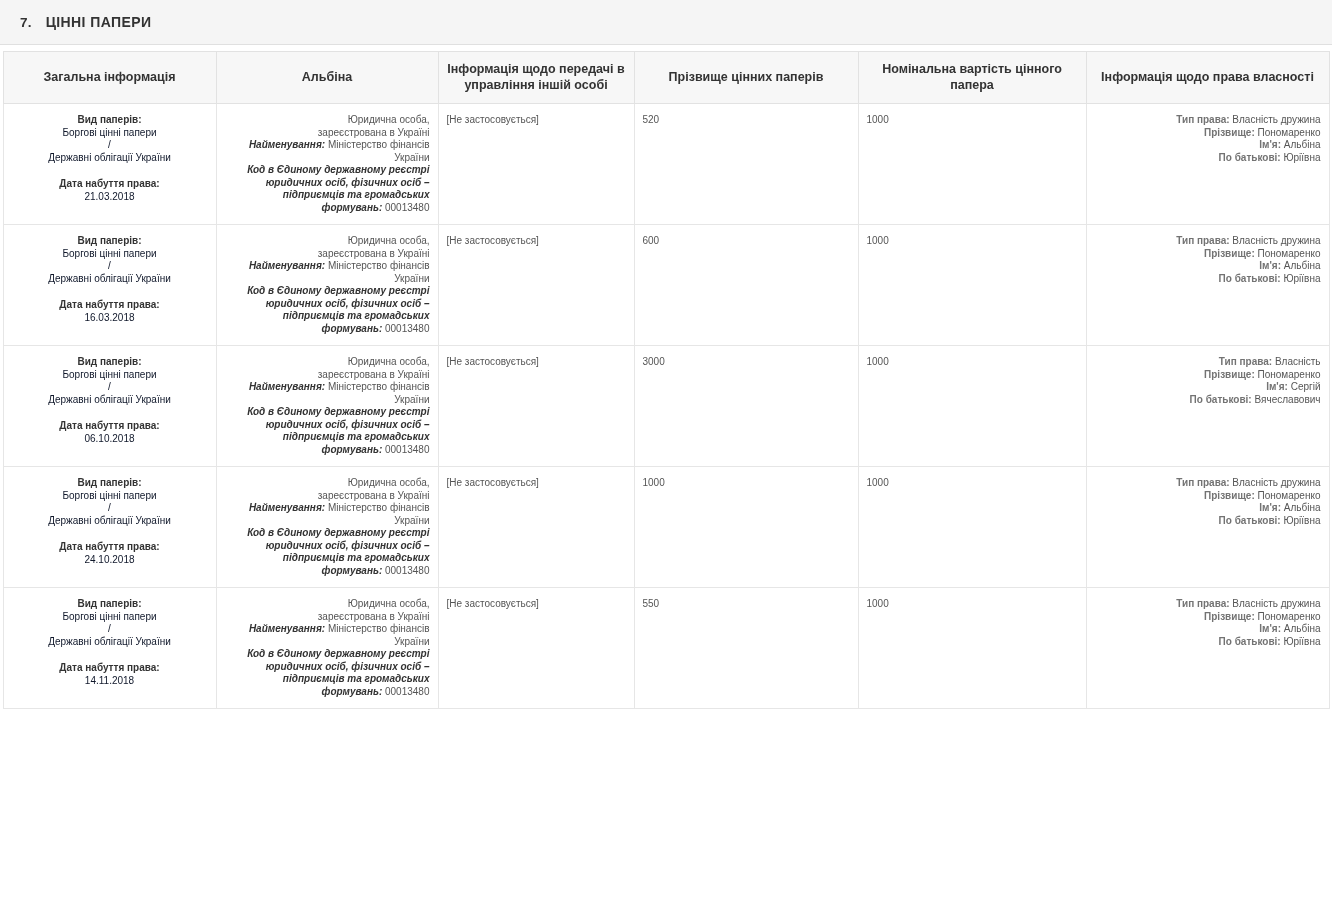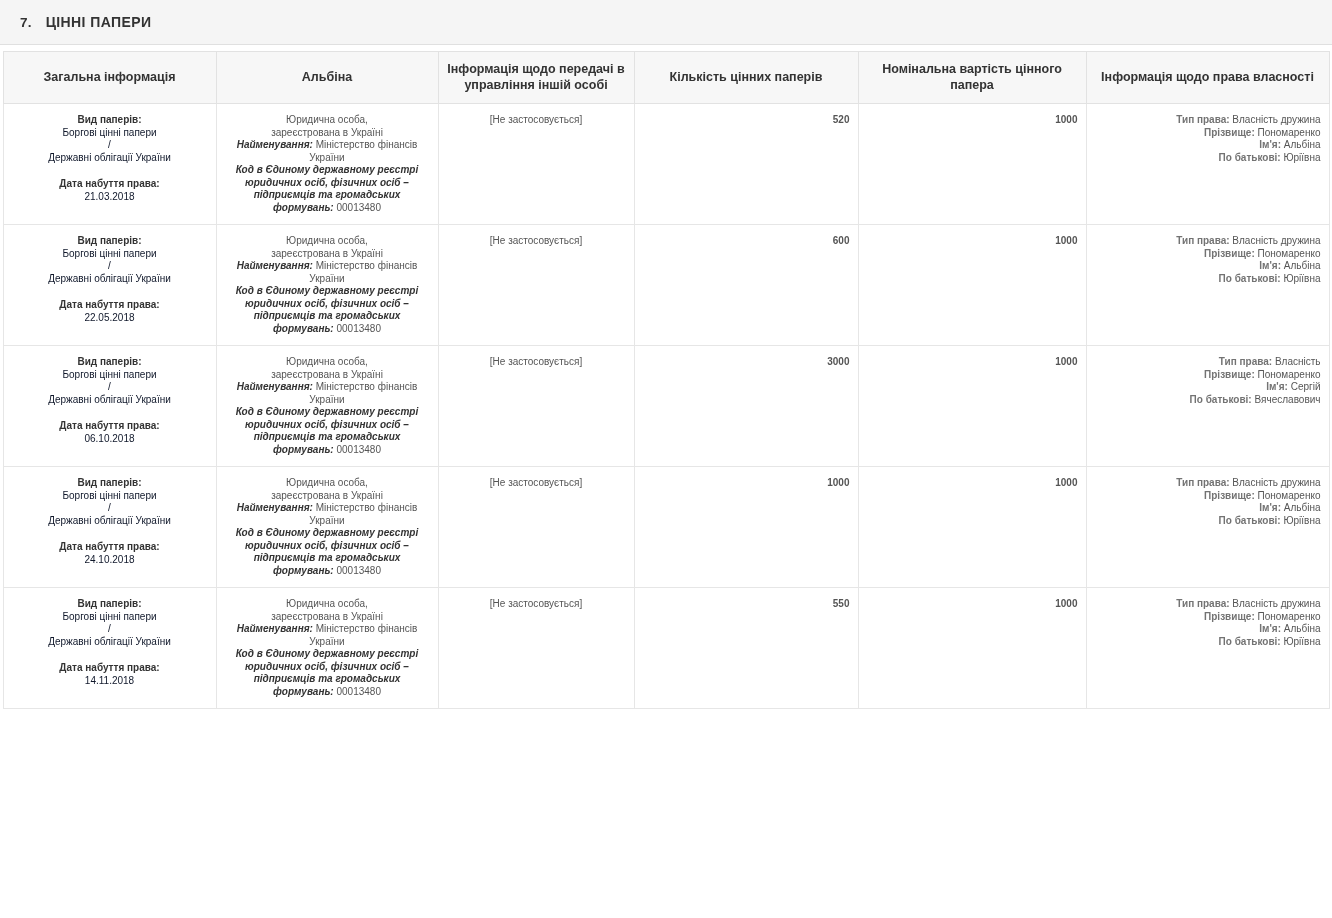--- a/index.html
+++ b/index.html
@@ -73,34 +73,33 @@
 
   td.general {
     text-align: center;
   }
   td.general .lbl { font-weight: bold; color: #333; }
   td.general .val { color: #0f172a; }
   td.general .kind-block { margin-bottom: 2px; }
   td.general .date-block { margin-top: 14px; }
 
   td.issuer {
-    text-align: center;
+    text-align: right;
   }
   td.issuer .line { color: #555; }
   td.issuer .lbl { font-weight: bold; color: #333; font-style: italic; }
 
   td.mgmt {
-    text-align: center;
+    text-align: left;
     color: #555;
     padding-left: 12px;
   }
   td.qty, td.nominal {
-    text-align: right;
+    text-align: left;
     color: #555;
-    font-weight: bold;
   }
 
   td.ownership {
     text-align: right;
     padding-right: 10px;
   }
   td.ownership .row { color: #555; }
   td.ownership .lbl { font-weight: bold; color: #737373; }
 </style>
 </head>
@@ -118,21 +117,21 @@
       <col class="c2">
       <col class="c3">
       <col class="c4">
       <col class="c5">
   </colgroup>
   <thead>
     <tr>
       <th>Загальна інформація</th>
       <th>Альбіна</th>
       <th>Інформація щодо передачі в управління іншій особі</th>
-      <th>Кількість цінних паперів</th>
+      <th>Прізвище цінних паперів</th>
       <th>Номінальна вартість цінного папера</th>
       <th>Інформація щодо права власності</th>
     </tr>
   </thead>
   <tbody id="rows-body">
       <tr>
         <td class="general">
           <div class="kind-block">
             <div class="lbl">Вид паперів:</div>
             <div class="val">Боргові цінні папери</div>
@@ -163,21 +162,21 @@
       <tr>
         <td class="general">
           <div class="kind-block">
             <div class="lbl">Вид паперів:</div>
             <div class="val">Боргові цінні папери</div>
             <div class="val">/</div>
             <div class="val">Державні облігації України</div>
           </div>
           <div class="date-block">
             <div class="lbl">Дата набуття права:</div>
-            <div class="val">22.05.2018</div>
+            <div class="val">16.03.2018</div>
           </div>
         </td>
         <td class="issuer">
           <div class="line">Юридична особа,</div>
           <div class="line">зареєстрована в Україні</div>
           <div class="line"><span class="lbl">Найменування: </span><span>Міністерство фінансів України</span></div>
           <div class="line"><span class="lbl">Код в Єдиному державному реєстрі юридичних осіб, фізичних осіб – підприємців та громадських формувань: </span><span>00013480</span></div>
         </td>
         <td class="mgmt">[Не застосовується]</td>
         <td class="qty">600</td>

